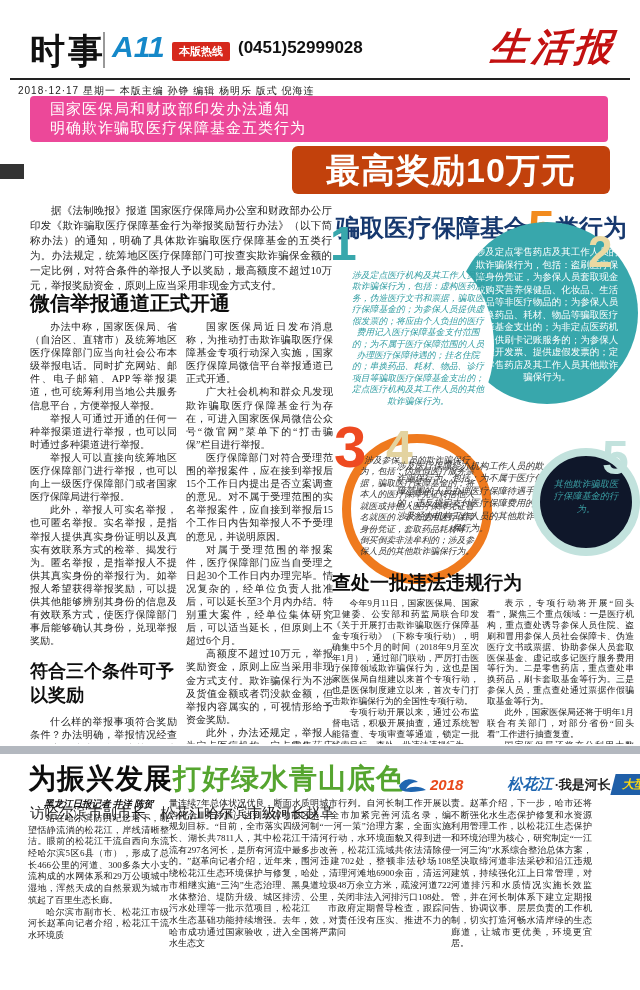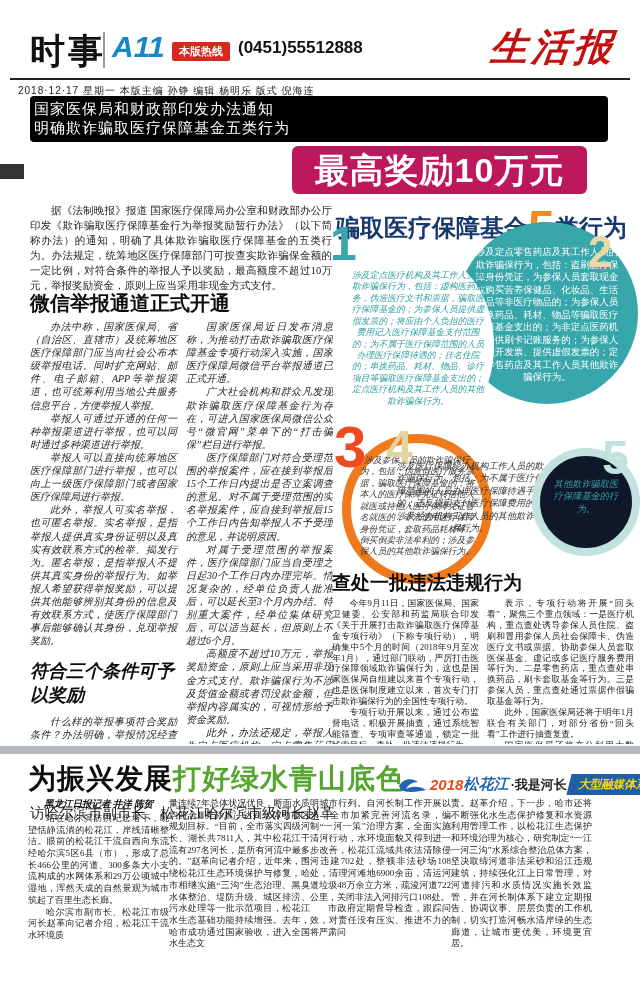--- a/index.html
+++ b/index.html
@@ -18,37 +18,37 @@
   .hotline-num { position:absolute; left:238px; top:38px; font-size:17px; font-weight:bold;
                  font-family:"Liberation Sans", sans-serif; color:#111; }
   .masthead { position:absolute; right:24px; top:22px; font-size:38px; font-weight:bold;
               font-style:italic; color:#c31111; font-family:"Liberation Serif", serif;
               letter-spacing:4px; transform:skewX(-6deg); }
   .hdr-rule { position:absolute; left:10px; top:78px; width:620px; height:2px; background:#222; }
   .dateline { position:absolute; left:18px; top:84px; font-size:10px; color:#222;
               font-family:"Liberation Sans", sans-serif; letter-spacing:1px; }
 
   
-  .kicker { position:absolute; left:30px; top:96px; width:578px; height:46px; background:#000000;
-            border-radius:4px; color:#fff; padding:4px 4px; }
+  .kicker { position:absolute; left:30px; top:96px; width:578px; height:46px; background:#ec4899;
+            border-radius:4px; color:#fff; padding:4px 20px; }
   .kicker p { font-size:15px; line-height:19px; letter-spacing:1px; }
   .hl-marker { position:absolute; left:0; top:164px; width:24px; height:15px; background:#333; }
   .hl-black { position:absolute; left:30px; top:148px; font-size:40px; font-weight:900;
               font-family:"Liberation Sans", sans-serif; letter-spacing:1px; color:#0d0d0d; }
-  .hl-red { position:absolute; left:292px; top:146px; width:295px; height:48px; background:#be185d;
+  .hl-red { position:absolute; left:292px; top:146px; width:318px; height:48px; background:#c2410c;
             border-radius:6px; color:#fff; font-size:34px; font-weight:900; text-align:center;
             line-height:48px; font-family:"Liberation Sans", sans-serif; letter-spacing:1px; }
 
   .lead { position:absolute; left:30px; top:204px; width:302px; font-size:10.5px; line-height:1.42;
           text-align:justify; text-indent:2em; color:#222; }
   .subhead1 { position:absolute; left:30px; top:290px; font-size:20px; font-weight:900;
               font-family:"Liberation Sans", sans-serif; color:#0d0d0d; }
   .cols2 { position:absolute; left:30px; top:320px; width:303px; height:424px; overflow:hidden;
            display:flex; gap:9px; }
-  .cols2 .ncol { width:147px;font-style:italic; }
+  .cols2 .ncol { width:147px; }
   .ncol p, .icol p { font-size:10px; line-height:1.31; text-align:justify; text-indent:2em; color:#222; }
   .subhead2 { font-size:18px; font-weight:900; font-family:"Liberation Sans", sans-serif;
               margin:12px 0 8px 0; color:#0d0d0d; }
 
   
   .ig { position:absolute; left:330px; top:196px; width:312px; height:372px; }
   .ig-title { position:absolute; left:6px; top:4px; white-space:nowrap; }
   .ig-title .t { font-size:24px; font-weight:900; color:#16386e; font-family:"Liberation Sans", sans-serif; }
   .ig-title .n { font-size:48px; font-weight:900; color:#f28b1e; font-family:"Liberation Sans", sans-serif;
                  vertical-align:-8px; }
@@ -85,42 +85,42 @@
   
   .divbar { position:absolute; left:0; top:746px; width:640px; height:8px; background:#b3b8bf; }
   .hl2 { position:absolute; left:28px; top:760px; font-size:28px; font-weight:700;
          font-family:"Liberation Sans", sans-serif; white-space:nowrap; letter-spacing:1px; }
   .hl2 .blk { color:#0d0d0d; } .hl2 .grn { color:#55a52f; }
   .badge { position:absolute; left:398px; top:774px; display:flex; align-items:center; white-space:nowrap; }
   .badge .wave { width:30px; height:18px; margin-right:2px; }
   .badge .yr { color:#e84a1c; font-size:15px; font-weight:900; font-style:italic;
                font-family:"Liberation Sans", sans-serif; }
   .badge .rv { color:#1f66b0; font-size:15px; font-weight:900; font-style:italic;
-               font-family:"Liberation Sans", sans-serif; }
+               font-family:"Liberation Sans", sans-serif;padding-left:44px; }
   .badge .sl { color:#222; font-size:13px; font-weight:bold; margin:0 2px; }
   .badge .tg { background:#1f5fa8; color:#ffd90f; font-size:11.5px; font-weight:bold;
                padding:3px 10px; transform:skewX(-14deg); }
   .sub2 { position:absolute; left:30px; top:804px; font-size:14.5px; color:#1a1a1a; }
   .cols4 { position:absolute; left:28px; top:798px; width:586px; height:150px; overflow:hidden;
            display:flex; }
   .cols4 .bcol { width:141px; }
   .cols4 p { font-size:9px; line-height:1.3; text-align:justify; text-indent:2em; color:#222; }
   .byline { font-size:9.5px; font-weight:bold; font-style:italic; text-align:center;
             margin-bottom:2px; color:#111; }
 </style>
 </head>
 <body>
 
 <div class="page">
 
   <div class="hdr-section">时事</div>
   <div class="hdr-div"></div>
   <div class="hdr-pageno">A11</div>
   <div class="hotline-badge">本版热线</div>
-  <div class="hotline-num">(0451)55512888</div>
+  <div class="hotline-num">(0451)52999028</div>
   <div class="masthead">生活报</div>
   <div class="hdr-rule"></div>
   <div class="dateline">2018·12·17 星期一 本版主编 孙铮 编辑 杨明乐 版式 倪海连</div>
 
   <div class="kicker">
     <p>国家医保局和财政部印发办法通知</p>
     <p>明确欺诈骗取医疗保障基金五类行为</p>
   </div>
   <div class="hl-marker"></div>
   <div class="hl-red">最高奖励10万元</div>

